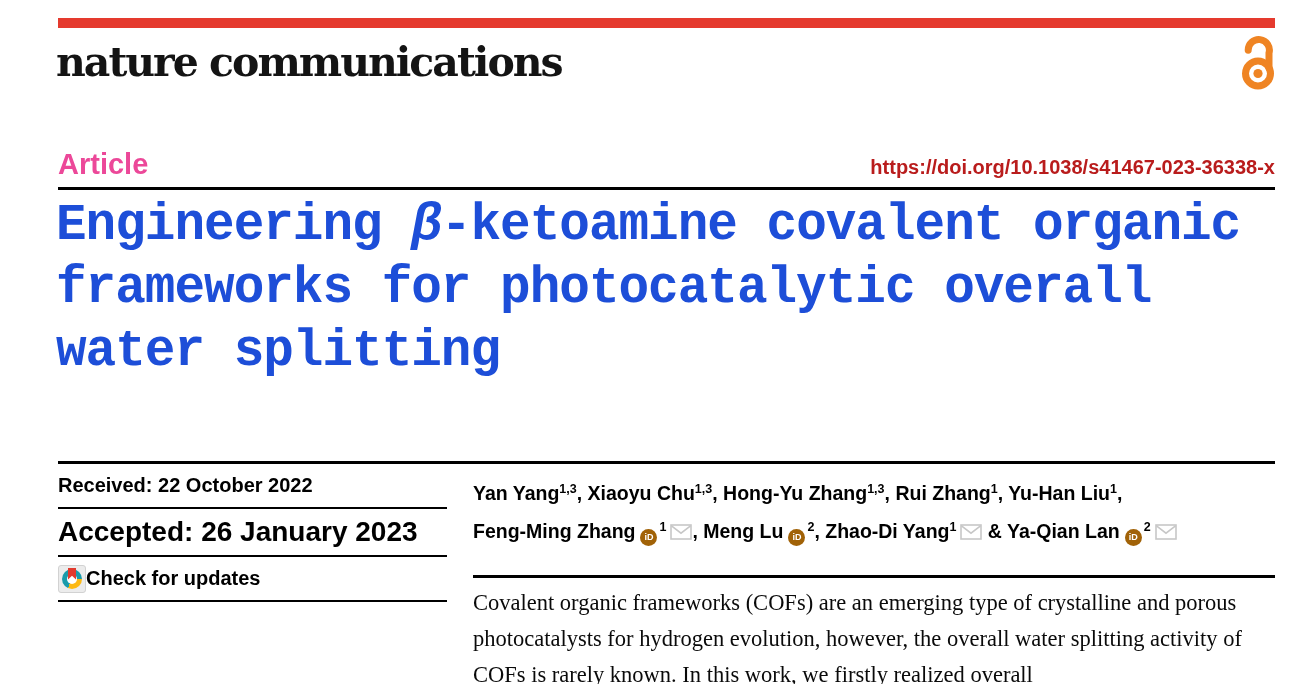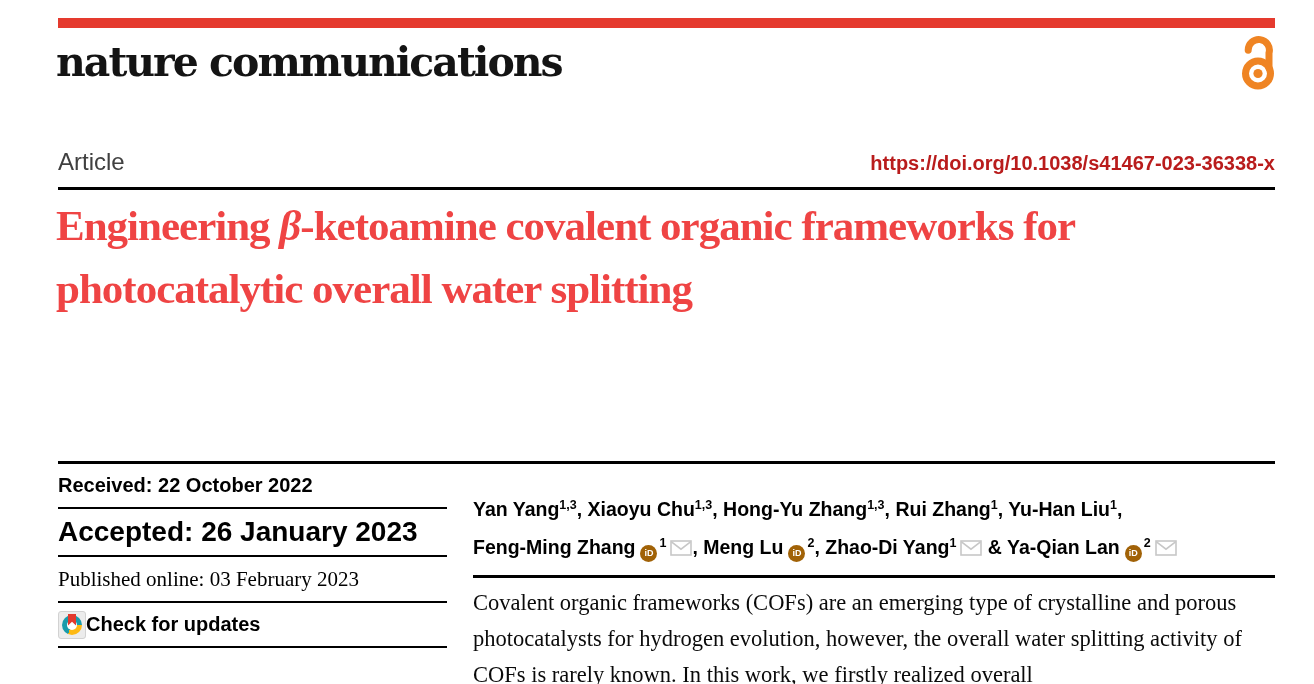--- a/index.html
+++ b/index.html
@@ -31,40 +31,40 @@
     position:absolute; left:1240px; top:32px;
     width:37px; height:60px;
   }
 
   
   .article-row {
     position:absolute; left:58px; top:148px;
     width:1217px;
     display:flex; justify-content:space-between; align-items:baseline;
   }
-  .article-label { font-weight:400; font-size:24px; color:#404040; }
+  .article-label { font-weight:700; font-size:29px; color:#ec4899; }
   .doi-link {
     font-weight:700; font-size:20px;
     color:#b91c1c; text-decoration:none;
   }
   .rule-article {
     position:absolute; left:58px; top:187px;
     width:1217px; height:3px; background:#000;
   }
 
   
   .page-title {
     position:absolute; left:56px; top:194px;
     width:1195px;
-    font-family:Liberation Serif, serif;
+    font-family:Liberation Mono, monospace;
     font-weight:700;
-    font-size:43px;
+    font-size:51px;
     line-height:63px;
     letter-spacing:-1px;
-    color:#ef4444;
+    color:#1d4ed8;
   }
   .page-title .beta { font-style:italic; }
 
   
   .rule-columns {
     position:absolute; left:58px; top:461px;
     width:1217px; height:3px; background:#000;
   }
 
   
@@ -104,21 +104,21 @@
     clip-path:polygon(0 0, 100% 0, 100% 100%, 50% 68%, 0 100%);
     z-index:2;
   }
 
   
   .author-col {
     position:absolute; left:473px; top:464px;
     width:806px;
   }
   .authors {
-    padding-top:24px;
+    padding-top:8px;
     font-weight:700; font-size:19.5px;
     line-height:34px;
     color:#000;
   }
   .authors sup { font-size:12.5px; vertical-align:7px; letter-spacing:0; }
   .sep { white-space:pre; }
   .orcid-badge {
     display:inline-flex; align-items:center; justify-content:center;
     width:17px; height:17px; border-radius:50%;
     background:#a16207; color:#fff;
@@ -167,23 +167,20 @@
   <h1 class="page-title"><span>Engineering </span><span class="beta">β</span><span>-ketoamine covalent organic frameworks for photocatalytic overall water splitting</span></h1>
 
   <div class="rule-columns"></div>
 
   <div class="meta-col">
     <div class="meta-row r1">
       <span>Received: 22 October 2022</span>
     </div>
     <div class="meta-row r2">
       <span>Accepted: 26 January 2023</span>
-    </div>
-    <div class="meta-row r3">
-      <span>Published online: 03 February 2023</span>
     </div>
     <div class="meta-row r4">
       <span class="crossmark">
         <span class="cm-circle"></span>
         <span class="cm-mark"></span>
       </span>
       <span>Check for updates</span>
     </div>
   </div>
 

